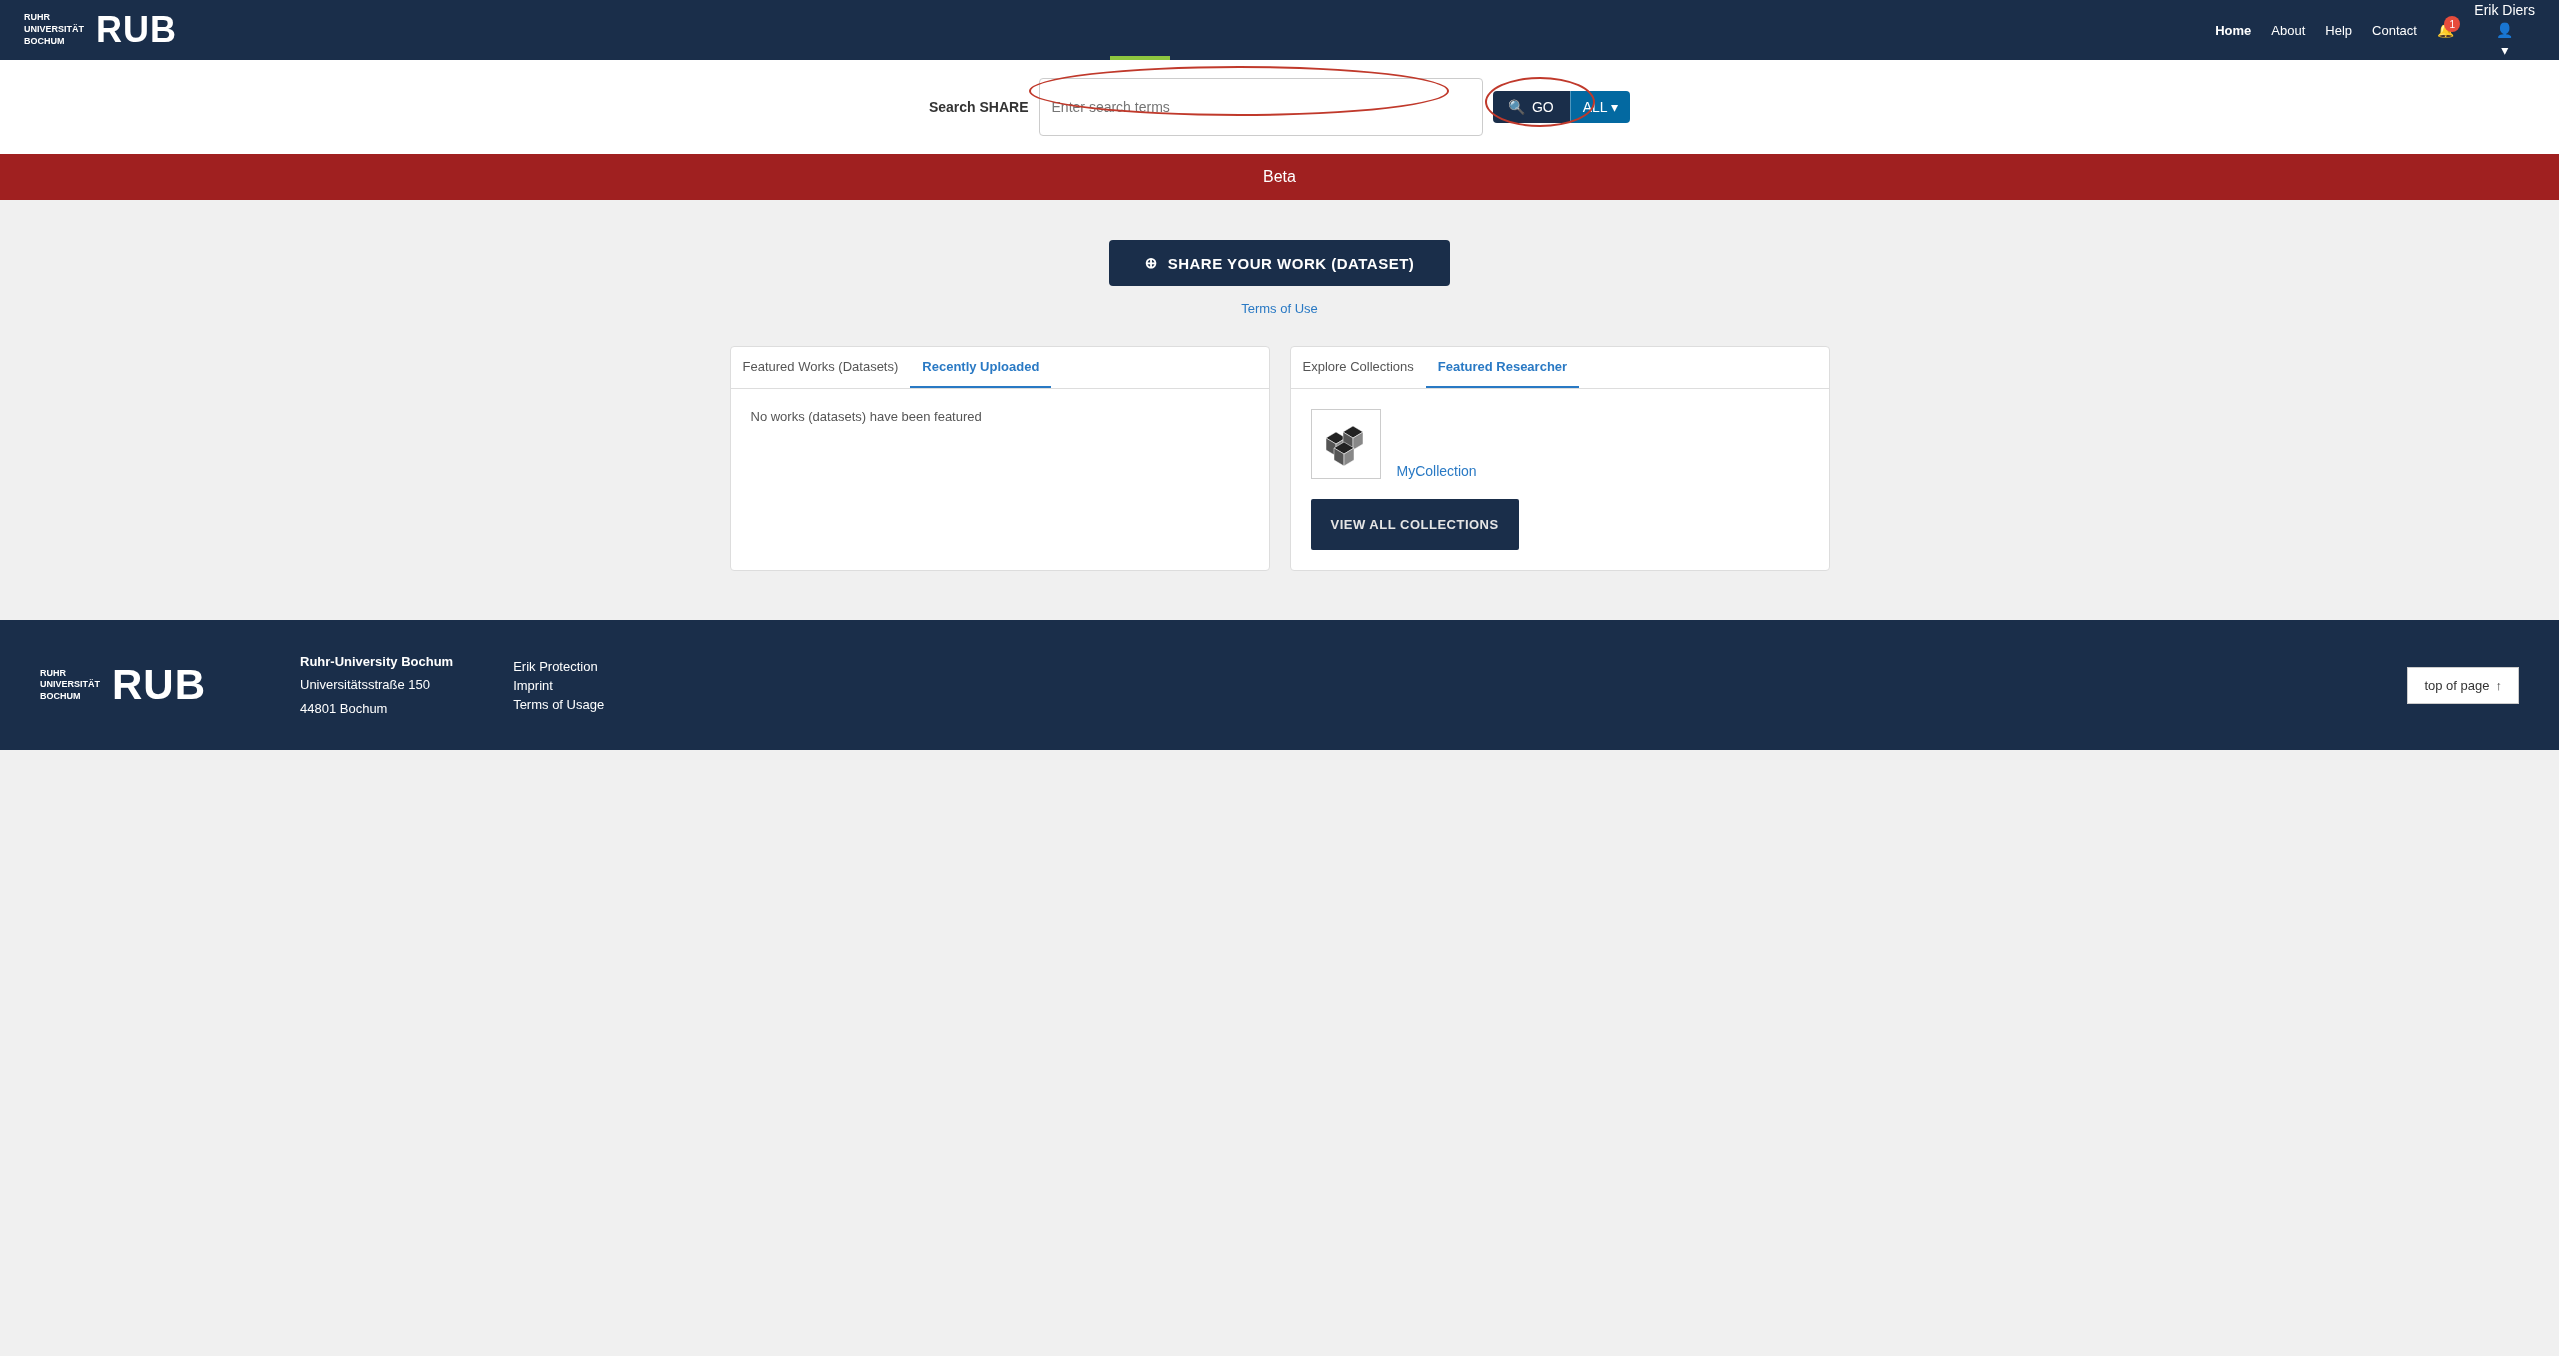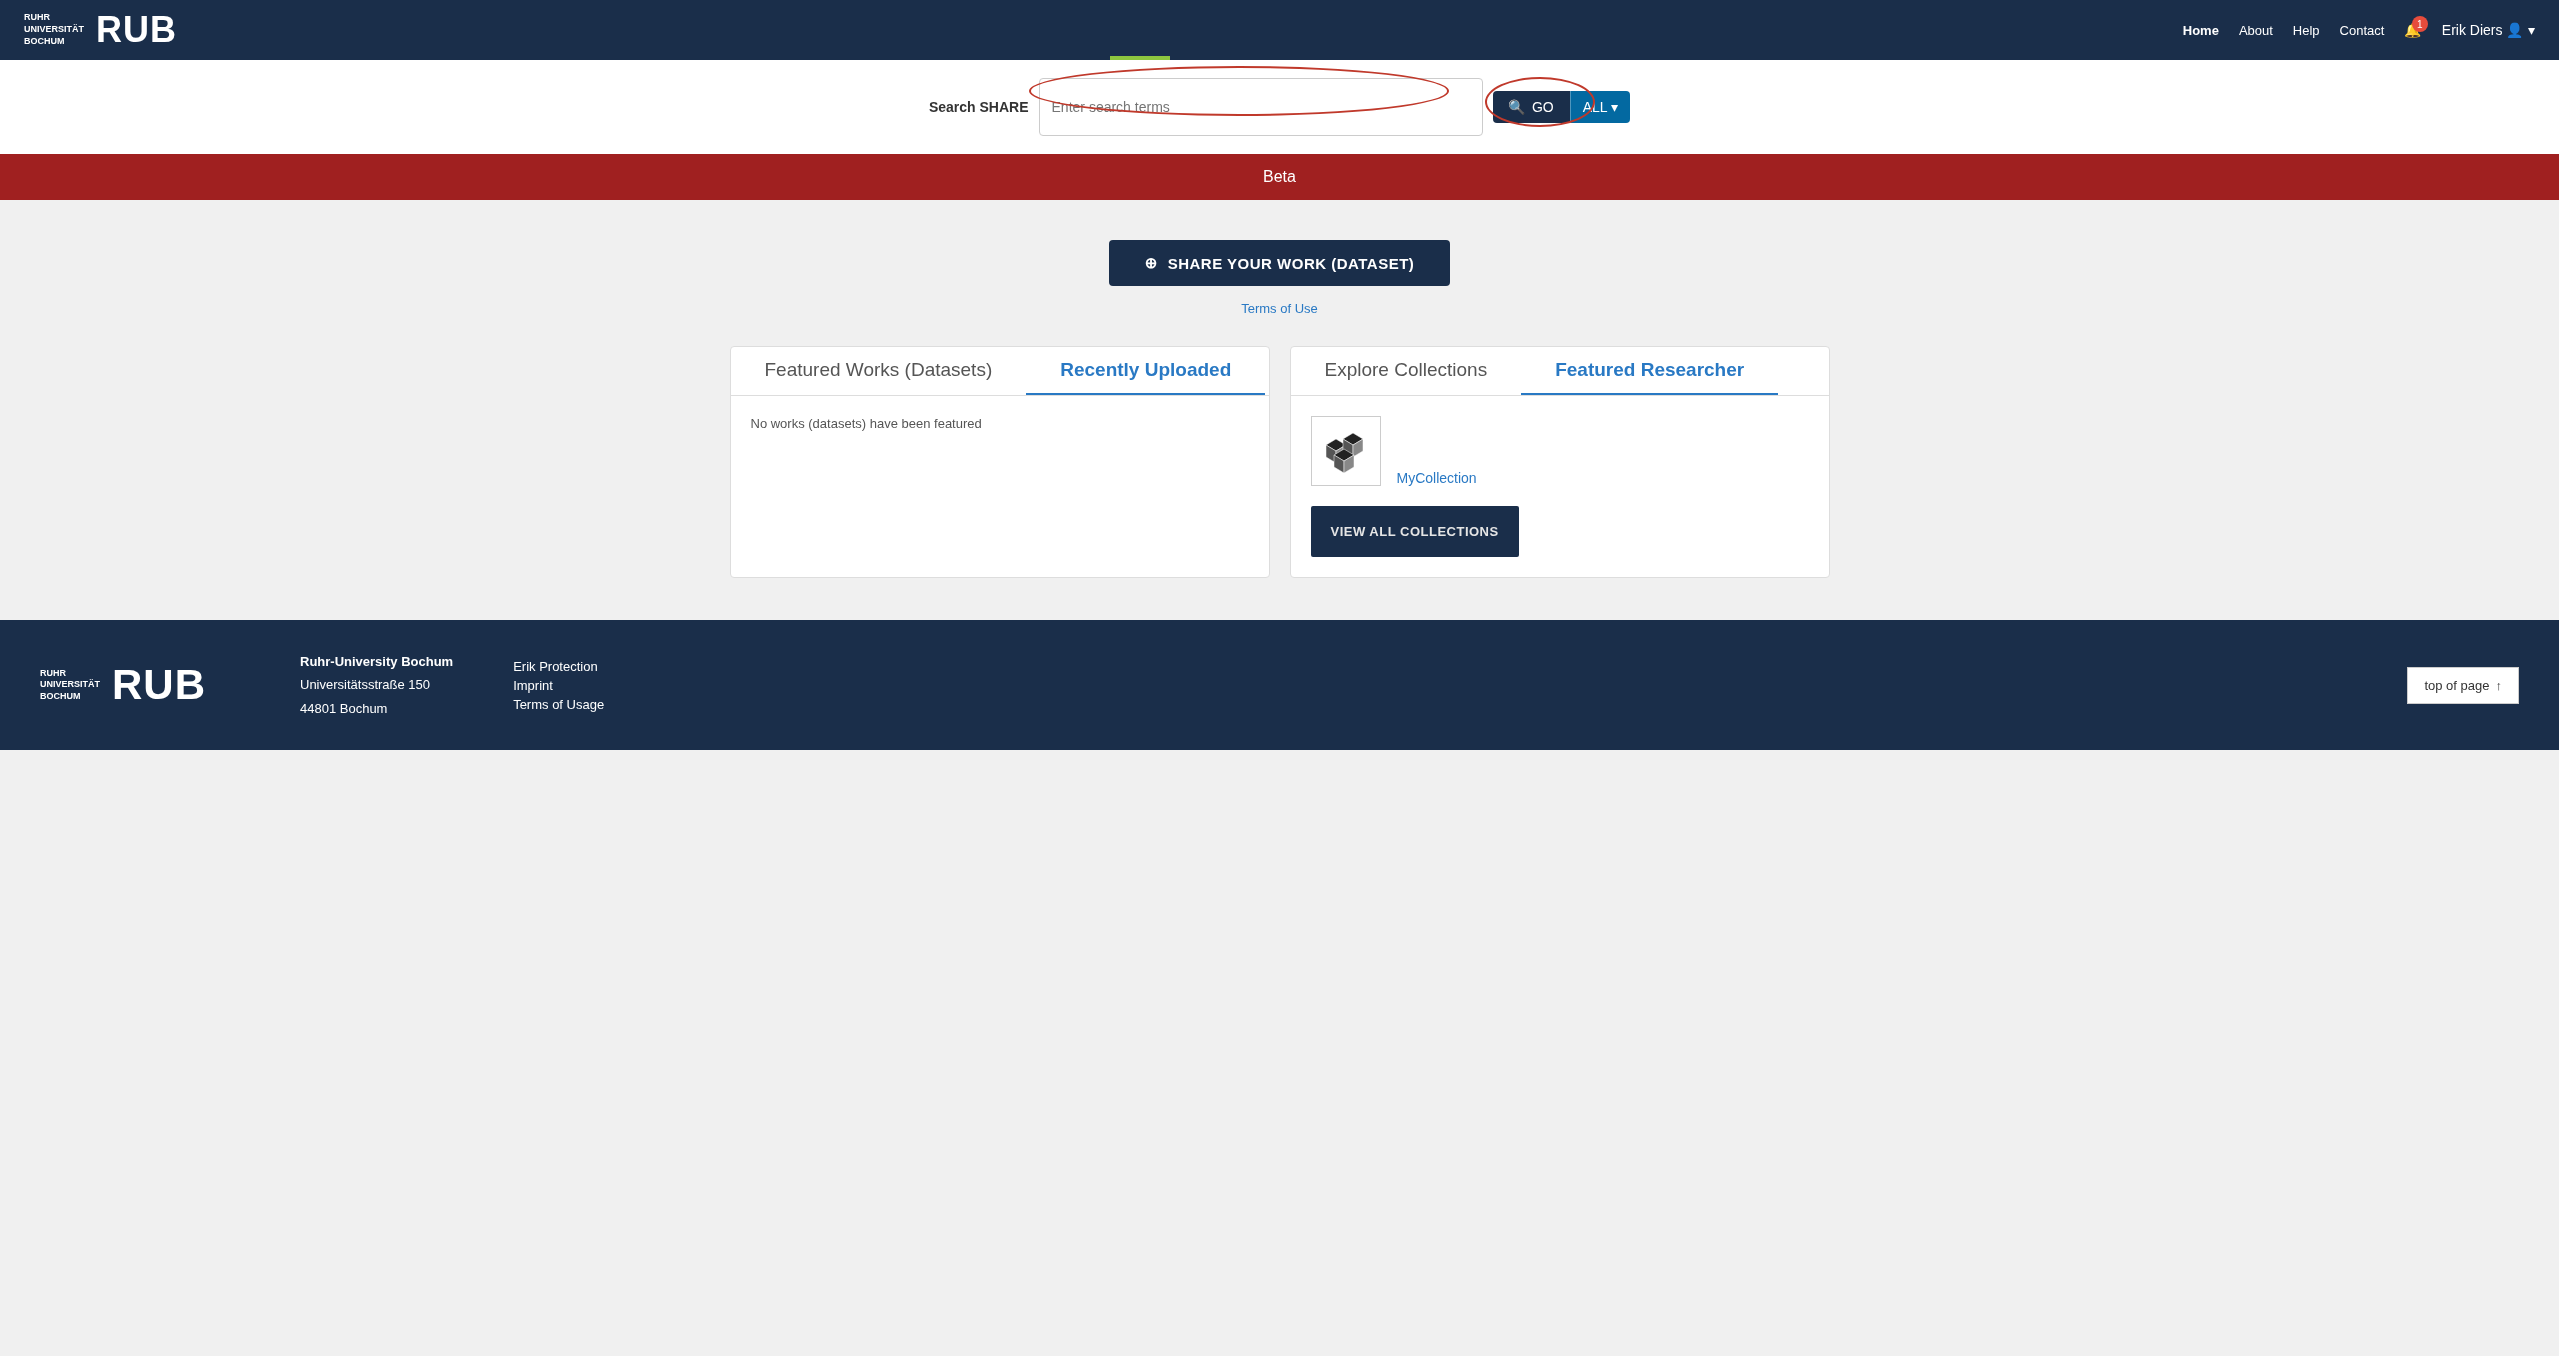--- a/index.html
+++ b/index.html
@@ -61,20 +61,21 @@
       justify-content: center;
       position: absolute;
       top: -6px;
       right: -6px;
     }
     .user-menu {
       display: flex;
       align-items: center;
       gap: 4px;
       cursor: pointer;
+      flex-direction: column;
     }
     .green-underline {
       position: absolute;
       bottom: 0;
       left: 1110px;
       width: 60px;
       height: 4px;
       background: #8dc63f;
     }
 
@@ -198,22 +199,22 @@
       background: white;
       border: 1px solid #ddd;
       border-radius: 4px;
       flex: 1;
     }
     .panel-tabs {
       display: flex;
       border-bottom: 1px solid #ddd;
     }
     .panel-tab {
-      padding: 12px 34px;
-      font-size: 19px;
+      padding: 12px 12px;
+      font-size: 13px;
       cursor: pointer;
       color: #555;
       background: none;
       border: none;
       border-bottom: 2px solid transparent;
     }
     .panel-tab.active-tab {
       color: #2979c4;
       border-bottom: 2px solid #2979c4;
       font-weight: bold;

